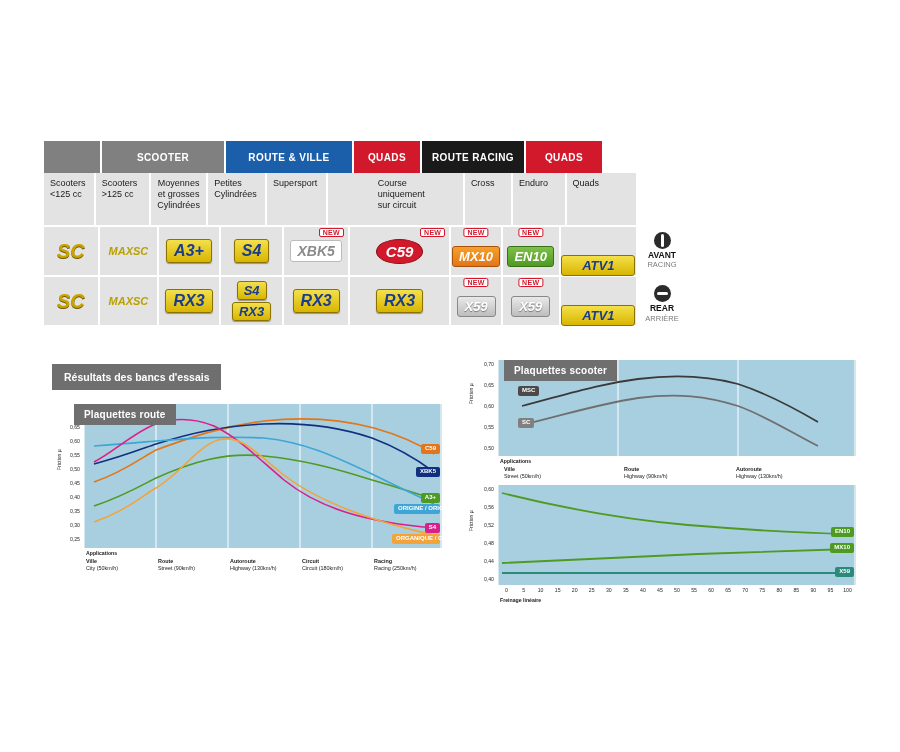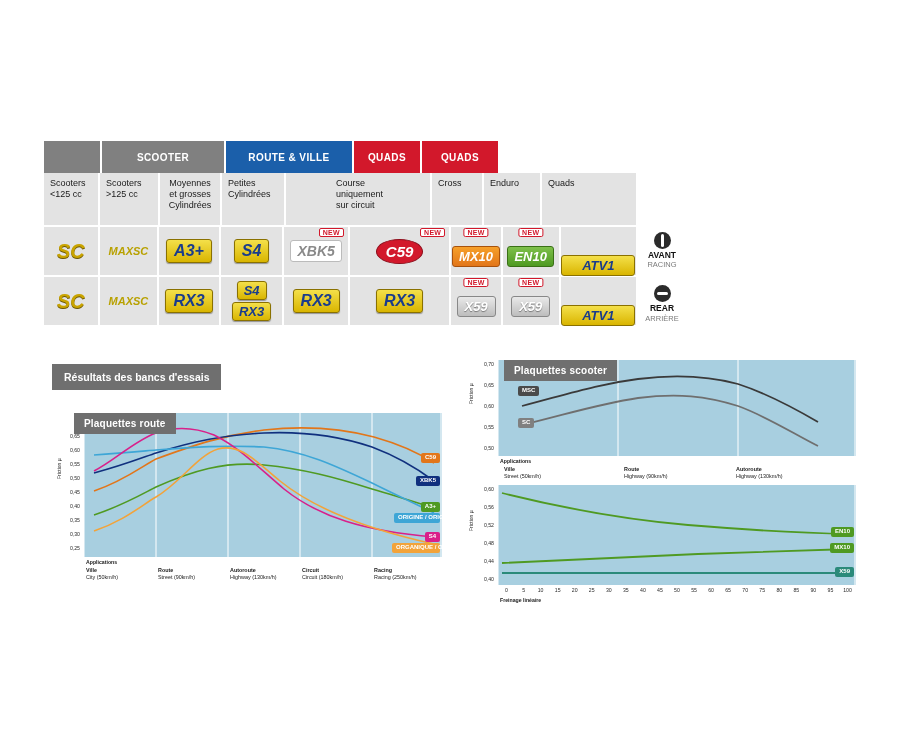--- a/index.html
+++ b/index.html
@@ -64,33 +64,35 @@
 </head>
 <body>
 
 <div id="product-table">
 
   <div class="hdr-row">
     <div class="hdr-cell c0" style="background:#808080;"></div>
     <div class="hdr-cell c1 c2" style="background:#808080;width:122px;">SCOOTER</div>
     <div class="hdr-cell" style="background:#1b5faa;width:126px;">ROUTE &amp; VILLE</div>
     <div class="hdr-cell c4" style="background:#d2182b;">QUADS</div>
+    <div class="hdr-cell c5" style="background:#1a1a1a;">ROUTE RACING</div>
     <div class="hdr-cell c8" style="background:#d2182b;">QUADS</div>
   </div>
 
   <div class="app-row">
     <div class="app-cell c0" style="white-space:pre-line;">Scooters
 &lt;125 cc</div>
     <div class="app-cell c1" style="white-space:pre-line;">Scooters
 &gt;125 cc</div>
     <div class="app-cell c2" style="white-space:pre-line;">Moyennes
 et grosses
 Cylindrées</div>
     <div class="app-cell c3" style="white-space:pre-line;width:64px;">Petites
 Cylindrées</div>
+    <div class="app-cell c4" style="white-space:pre-line;">Supersport</div>
     <div class="app-cell c5" style="white-space:pre-line;margin-left:44px;">Course
 uniquement
 sur circuit</div>
     <div class="app-cell c6" style="white-space:pre-line;">Cross</div>
     <div class="app-cell c7" style="white-space:pre-line;">Enduro</div>
     <div class="app-cell c8" style="white-space:pre-line;">Quads</div>
   </div>
 
   <div class="prod-row">
     <div class="prod-cell c0">
@@ -170,21 +172,21 @@
   </div>
   <div class="axle-box">
     <div class="axle-disc rear"></div>
     <div class="axle-t1">REAR</div>
     <div class="axle-t2">ARRIÈRE</div>
   </div>
 </div>
 
 <div id="results-banner">Résultats des bancs d'essais</div>
 
-<div class="panel" style="left:52px;top:404px;width:390px;height:180px;margin-top:9px;">
+<div class="panel" style="left:52px;top:404px;width:390px;height:180px;">
   <div class="title-tab" style="left:22px;top:0;">Plaquettes route</div>
 
   <div class="axis-title" style="left:4px;top:66px;">Friction µ</div>
 
   <div class="axis-lbl" style="left:12px;top:20px;width:16px;">0,65</div>
   <div class="axis-lbl" style="left:12px;top:34px;width:16px;">0,60</div>
   <div class="axis-lbl" style="left:12px;top:48px;width:16px;">0,55</div>
   <div class="axis-lbl" style="left:12px;top:62px;width:16px;">0,50</div>
   <div class="axis-lbl" style="left:12px;top:76px;width:16px;">0,45</div>
   <div class="axis-lbl" style="left:12px;top:90px;width:16px;">0,40</div>

